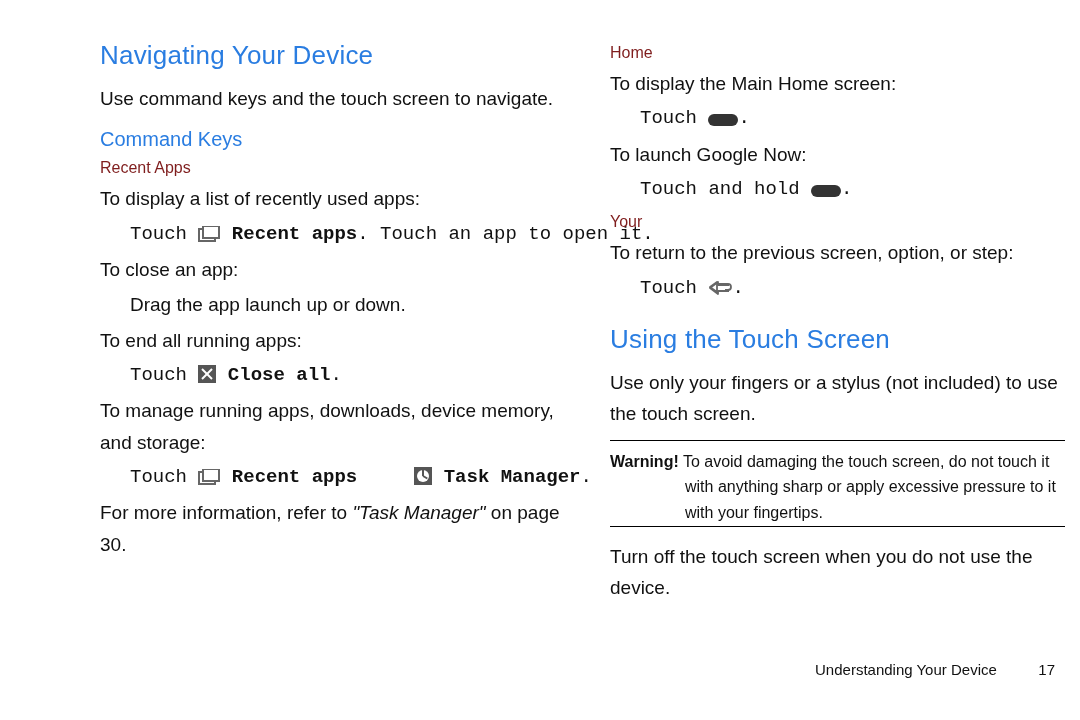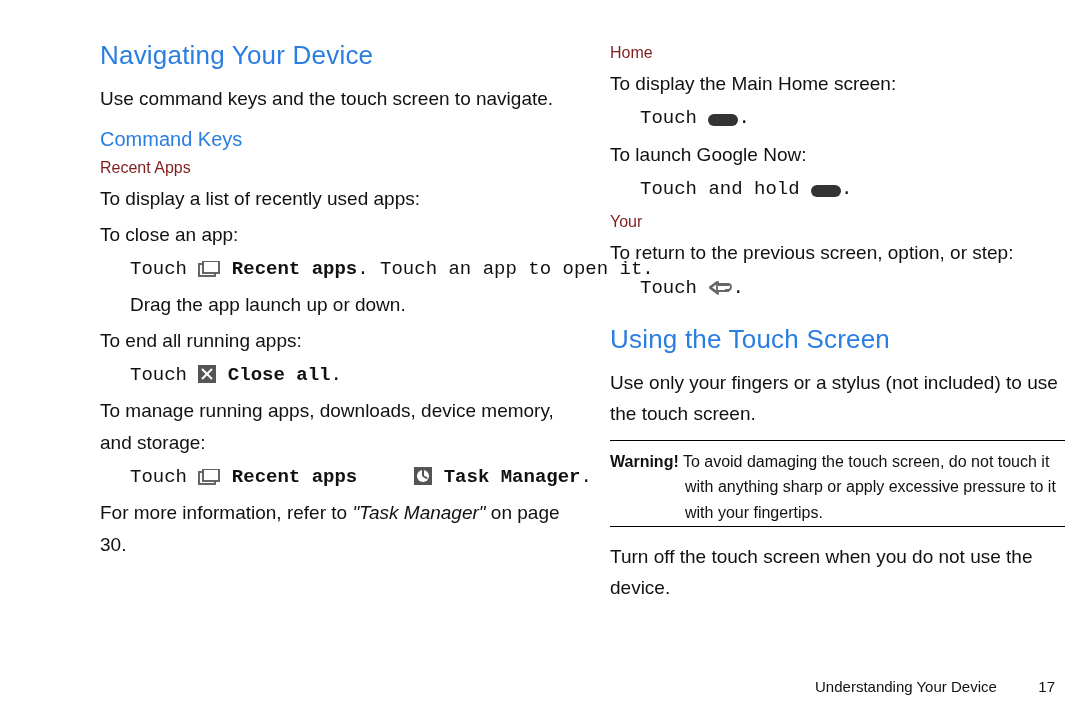--- a/index.html
+++ b/index.html
@@ -70,21 +70,21 @@
   .warning-text {
     font-size: 16px;
     line-height: 1.6;
   }
   .warning-hang {
     padding-left: 75px;
     text-indent: -75px;
   }
   .footer {
     position: absolute;
-    bottom: 25px;
+    bottom: 42px;
     right: 70px;
     font-size: 15px;
     color: #111;
   }
   .page-num {
     display: inline-block;
     min-width: 30px;
     text-align: right;
     margin-left: 24px;
   }
@@ -108,29 +108,29 @@
   <div class="columns">
 
     <div class="col">
       <div class="h1">Navigating Your Device</div>
       <div class="body-text">Use command keys and the touch screen to navigate.</div>
 
       <div class="h2">Command Keys</div>
       <div class="h3">Recent Apps</div>
 
       <div class="body-text">To display a list of recently used apps:</div>
-      <div class="body-text">To close an app:</div>
-
       <div class="body-text indent1 nowrap">
         <span>Touch </span><span class="icon"><svg width="22" height="16" viewBox="0 0 22 16">
               <rect x="1" y="3" width="16" height="12" fill="none" stroke="#666" stroke-width="2"></rect>
               <rect x="5" y="0" width="16" height="12" fill="#fff" stroke="#666" stroke-width="2"></rect>
             </svg></span>
         <span class="bold">Recent apps</span><span>. Touch an app to open it.</span>
       </div>
+
+      <div class="body-text">To close an app:</div>
       <div class="body-text indent1">Drag the app launch up or down.</div>
 
       <div class="body-text">To end all running apps:</div>
       <div class="body-text indent1 nowrap">
         <span>Touch </span><span class="icon"><svg width="18" height="18" viewBox="0 0 18 18">
               <rect x="0" y="0" width="18" height="18" fill="#555"></rect>
               <line x1="4" y1="4" x2="14" y2="14" stroke="#fff" stroke-width="2"></line>
               <line x1="14" y1="4" x2="4" y2="14" stroke="#fff" stroke-width="2"></line>
             </svg></span>
         <span class="bold">Close all</span><span>.</span>

